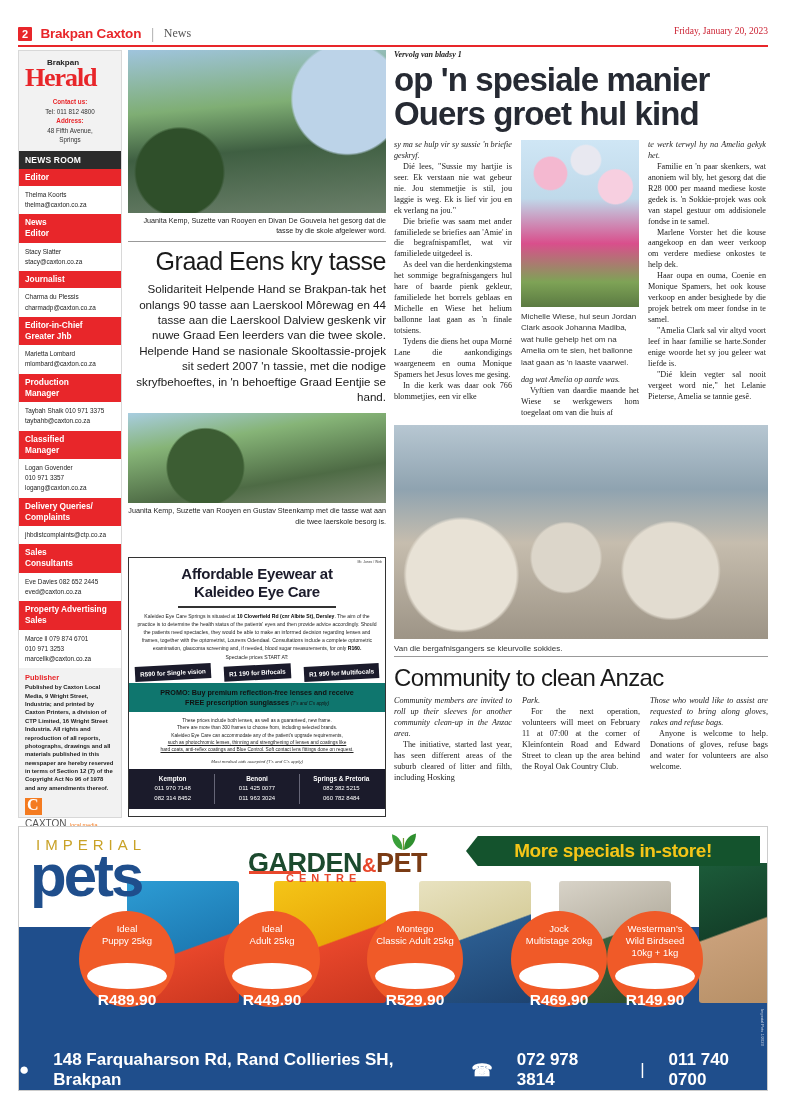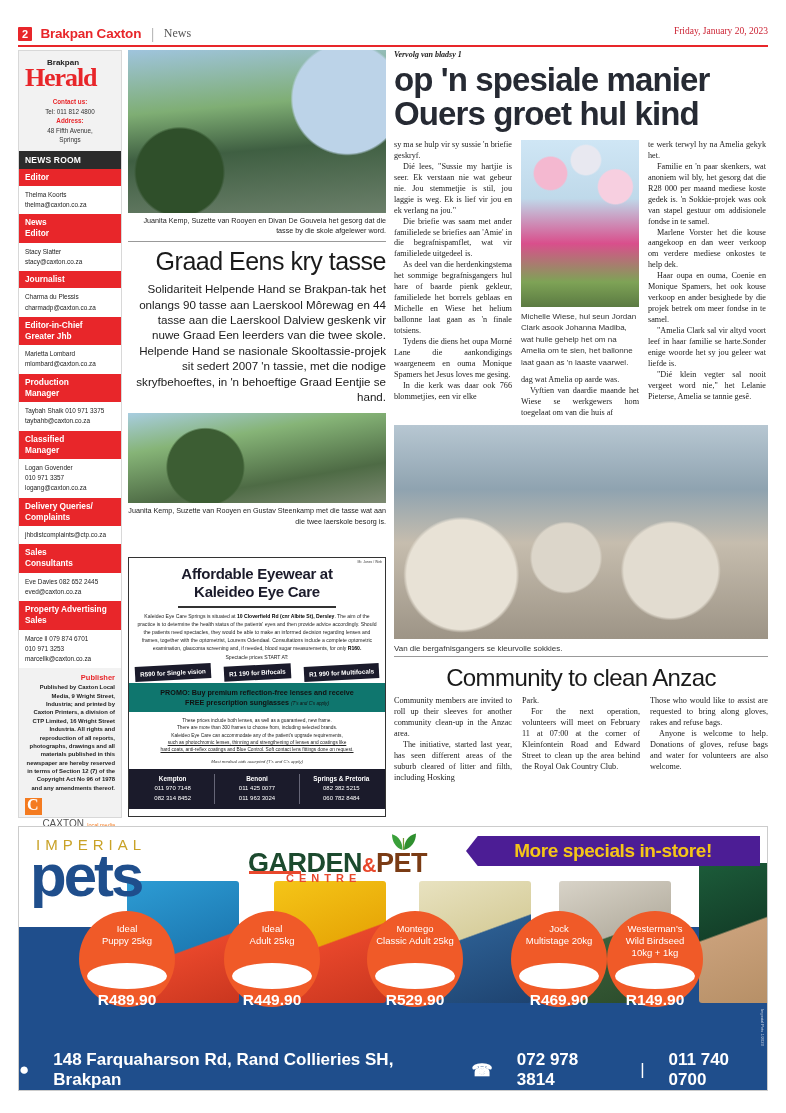--- a/index.html
+++ b/index.html
@@ -67,21 +67,21 @@
     padding: 4px 6px; letter-spacing: 0.2px;
   }
   .role-bar {
     background: #e8262a; color: #fff; font-weight: bold; font-size: 8.3px;
     padding: 3px 6px; line-height: 1.35;
   }
   .role-body {
     background: #fff; font-size: 6.4px; color: #222; padding: 4px 6px;
     line-height: 1.6; word-break: break-all;
   }
-  .publisher-block { padding: 5px 6px 4px 6px; text-align: right; }
+  .publisher-block { padding: 5px 6px 4px 6px; }
   .publisher-title { color: #e8262a; font-weight: bold; font-size: 7.5px; margin-bottom: 1px; }
   .publisher-text { font-size: 5.9px; line-height: 1.42; color: #222; font-weight: bold; }
   .caxton-logo {
     margin-top: 6px; width: 17px; height: 17px; background: #f47b20;
     position: relative;
   }
   .caxton-logo::after {
     content: "C"; position: absolute; left: 2px; top: -2px; font-size: 16px;
     font-weight: bold; color: #fff; font-family: "Liberation Serif", serif;
   }
@@ -160,28 +160,28 @@
     font-size: 33px; font-weight: bold; color: #262a33; line-height: 1.04;
     letter-spacing: -0.9px; margin-bottom: 8px;
   }
   .story-cols { display: flex; gap: 9px; }
   .story-col { width: 118px; }
   .serif-body {
     font-family: "Liberation Serif", serif; font-size: 8.2px; line-height: 1.34;
     color: #1a1a1a; text-align: justify;
   }
   .serif-body p { text-indent: 9px; }
-  .serif-body p.noind { text-indent: 0; }
+  .serif-body p.noind { text-indent: 0; font-style: italic; }
   .sans-cap {
     font-family: "Liberation Sans", sans-serif; font-size: 8px; line-height: 1.45;
     color: #333;
   }
   .headline-anzac {
     font-size: 24px; font-weight: 400; color: #1a1a1a; line-height: 1.05;
-    letter-spacing: -0.6px; margin: 8px 0 6px 0; text-align: center;
+    letter-spacing: -0.6px; margin: 8px 0 6px 0;
   }
   .anzac-cols { display: flex; gap: 10px; }
   .anzac-col { flex: 1; }
 
   
   .ad-pets {
     position: absolute; left: 18px; top: 826px; width: 750px; height: 265px;
     background: linear-gradient(180deg,#ffffff 0%,#ffffff 40%,#1b4f8f 40%,#1b4f8f 100%);
     border: 1px solid #ccc; overflow: hidden;
   }
@@ -206,21 +206,21 @@
     color: #e8482c; letter-spacing: 5px;
   }
   .centre-underline {
     position: absolute; left: 249px; top: 871px; width: 52px; height: 3px; background: #e8482c;
   }
   .leaf {
     position: absolute; left: 388px; top: 832px; width: 32px; height: 18px;
   }
   .specials-banner {
     position: absolute; left: 466px; top: 836px; width: 294px; height: 30px;
-    background: #4c1d95; color: #f5c518; font-weight: bold; font-size: 19px;
+    background: #14532d; color: #f5c518; font-weight: bold; font-size: 19px;
     display: flex; align-items: center; justify-content: center;
     clip-path: polygon(4% 0, 100% 0, 100% 100%, 4% 100%, 0 50%);
     letter-spacing: -0.4px;
   }
   .prod-shelf { position: absolute; left: 0; top: 60px; width: 100%; height: 150px; }
   .prod {
     position: absolute; bottom: 34px; width: 112px; height: 122px;
     border-radius: 3px;
   }
   .badge {

